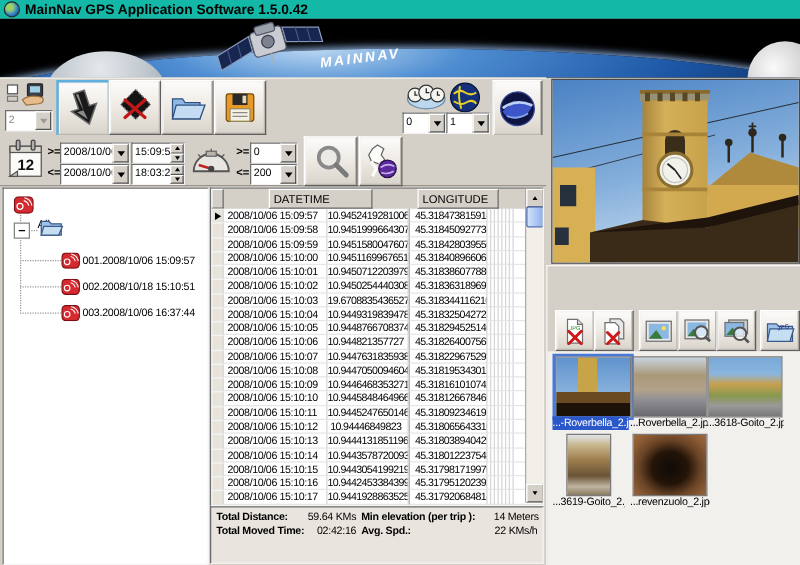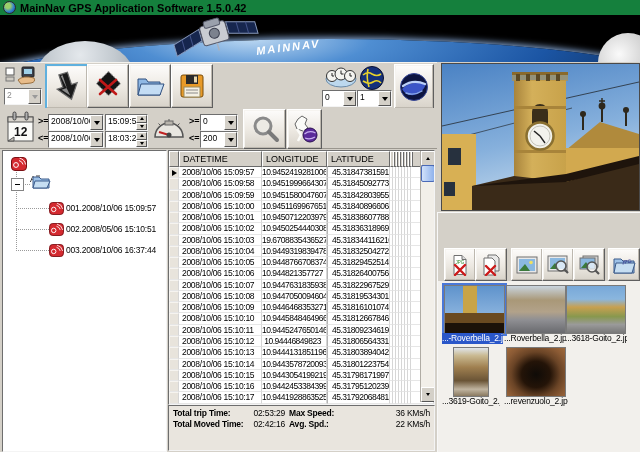--- a/index.html
+++ b/index.html
@@ -1,21 +1,21 @@
 <!DOCTYPE html>
 <html><head>
 <meta charset="utf-8">
 <style>
   html,body{margin:0;padding:0;}
   body{width:640px;height:452px;position:relative;background:#d4d0c8;
        font-family:"Liberation Sans","DejaVu Sans",sans-serif;font-size:11px;color:#000;
        overflow:hidden;-webkit-font-smoothing:none;}
   .abs{position:absolute;text-align:right;}
   
-  .titlebar{position:absolute;left:0;top:0;width:640px;height:15px;background:#15803d;
+  .titlebar{position:absolute;left:0;top:0;width:640px;height:15px;background:#14b8a6;
             display:flex;align-items:center;border-bottom:1px solid #b8b4ac;}
   .titlebar .appico{width:11px;height:11px;margin:0 4px 0 3px;border-radius:50%;
      background:radial-gradient(circle at 35% 35%,#9ad06a 0 25%,#2f7fd0 60%,#123d7a 100%);
      border:1px solid #2a2a2a;}
   .titlebar .ttl{font-weight:bold;font-size:11px;}
   
   .banner{position:absolute;left:0;top:15px;width:640px;height:47px;background:#000;overflow:hidden;}
   .earth{position:absolute;left:-60px;top:24px;width:780px;height:120px;border-radius:50%;
      background:radial-gradient(ellipse at 40% 0%,#bcd8f2 0%,#4f8ed2 18%,#1b55a4 45%,#071c3c 75%,#03060d 100%);
      box-shadow:0 -2px 6px rgba(160,200,255,.8);}
@@ -66,21 +66,21 @@
   .rootlab{position:absolute;left:27px;top:23px;font-size:9px;}
   .expander{position:absolute;left:8px;top:27px;width:11px;height:11px;background:#fff;
      border:1px solid #848484;display:flex;align-items:center;justify-content:center;}
   .expander i{display:block;width:5px;height:1px;background:#000;}
   .conn{position:absolute;border-left:1px dotted #9a9a9a;width:0;}
   .connh{position:absolute;border-top:1px dotted #9a9a9a;height:0;}
   
   .tablewrap{position:absolute;left:168px;top:150px;width:265px;height:253px;background:#fff;
      border:1px solid;border-color:#6e6e6e #f4f4f4 #f4f4f4 #6e6e6e;overflow:hidden;}
   .thead,.trow{display:grid;grid-template-columns:10px 83px 65px 63px repeat(7,3px) 1fr;}
-  .thead{height:16px;background:#d4d0c8;}
+  .thead{height:16px;background:#d4d0c8;gap:36px;}
   .th{border:1px solid;border-color:#fff #6a6a6a #6a6a6a #fff;font-size:9px;padding:2px 0 0 3px;
      overflow:hidden;white-space:nowrap;}
   .trow{height:11.28px;line-height:11px;}
   .trow .c{border-right:1px solid #d6d6d6;border-bottom:1px solid #e6e6e6;overflow:hidden;white-space:nowrap;}
   .gut{background:#e8e4dc;border:1px solid #b8b4ac;border-top-color:#f6f4f0;border-left-color:#f6f4f0;}
   .dt{font-size:8.5px;letter-spacing:-0.3px;padding-left:3px;}
   .lon{font-size:8.5px;letter-spacing:-0.5px;text-align:right;padding-right:5px;}
   .lat{font-size:8.5px;letter-spacing:-0.5px;padding-left:4px;border-left:1px solid #b4b4b4;}
   .mark{display:block;width:0;height:0;border-left:5px solid #000;border-top:3.5px solid transparent;
      border-bottom:3.5px solid transparent;margin:2px 0 0 2px;}
@@ -355,21 +355,21 @@
         <path d="M8 3.5 A5.5 5.5 0 0 1 12 7.5 M8.5 1.2 A8 8 0 0 1 14.6 7.5" fill="none" stroke="#fff" stroke-width="0.9"></path>
       </svg>
       <span class="tlab">001.2008/10/06 15:09:57</span>
     </div>
     <div class="titem" style="top: 71px;">
       <svg width="15" height="13" viewBox="0 0 16 14">
         <rect x="0.5" y="0.5" width="15" height="13" rx="3.5" fill="#d42a30" stroke="#7a1014"></rect>
         <circle cx="5" cy="8" r="2.4" fill="none" stroke="#fff"></circle>
         <path d="M8 3.5 A5.5 5.5 0 0 1 12 7.5 M8.5 1.2 A8 8 0 0 1 14.6 7.5" fill="none" stroke="#fff" stroke-width="0.9"></path>
       </svg>
-      <span class="tlab">002.2008/05/06 15:10:51</span>
+      <span class="tlab">002.2008/10/18 15:10:51</span>
     </div>
     <div class="titem" style="top: 92px;">
       <svg width="15" height="13" viewBox="0 0 16 14">
         <rect x="0.5" y="0.5" width="15" height="13" rx="3.5" fill="#d42a30" stroke="#7a1014"></rect>
         <circle cx="5" cy="8" r="2.4" fill="none" stroke="#fff"></circle>
         <path d="M8 3.5 A5.5 5.5 0 0 1 12 7.5 M8.5 1.2 A8 8 0 0 1 14.6 7.5" fill="none" stroke="#fff" stroke-width="0.9"></path>
       </svg>
       <span class="tlab">003.2008/10/06 16:37:44</span>
     </div>
   </div>
@@ -694,24 +694,24 @@
     <div class="sbthumb"></div>
     <div class="sbbtn" style="bottom:0">
         <i class="tri-dn"></i>
       </div>
   </div>
 </div>
 
 <div class="stats">
   <div>
       <div class="sline">
-        <span class="slab">Total trip Time:</span>
-        <span class="sval">02:53:29</span>
-        <span class="slab">Max Speed:</span>
-        <span class="sval">36 KMs/h</span>
+        <span class="slab">Total Distance:</span>
+        <span class="sval">59.64 KMs</span>
+        <span class="slab">Min elevation (per trip ):</span>
+        <span class="sval">14 Meters</span>
       </div>
       <div class="sline">
         <span class="slab">Total Moved Time:</span>
         <span class="sval">02:42:16</span>
         <span class="slab">Avg. Spd.:</span>
         <span class="sval">22 KMs/h</span>
       </div>
     </div>
 </div>
 

